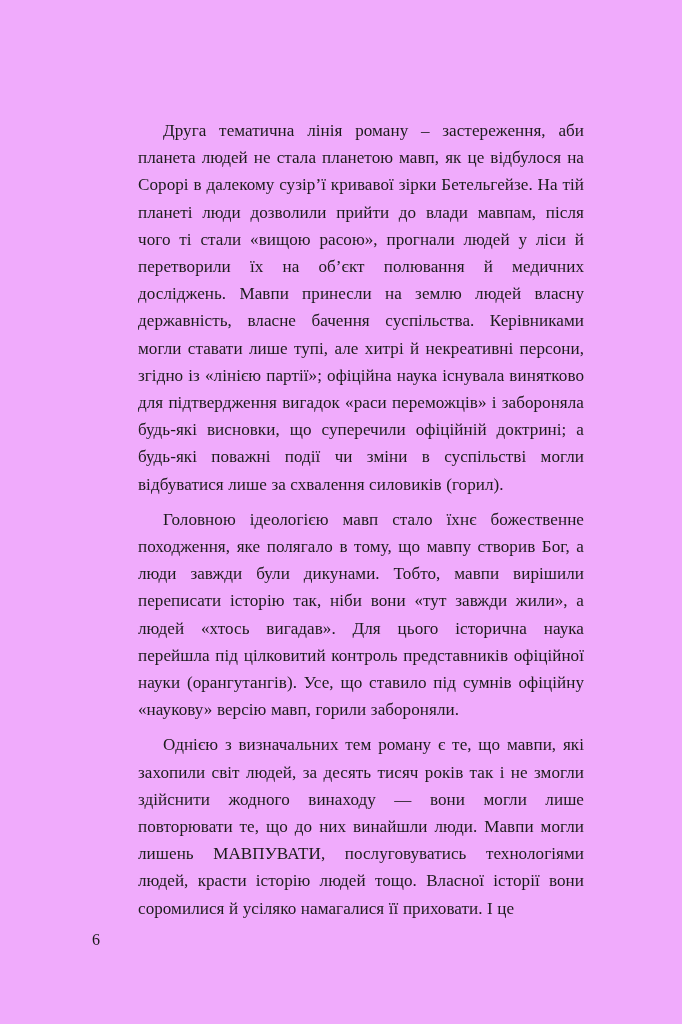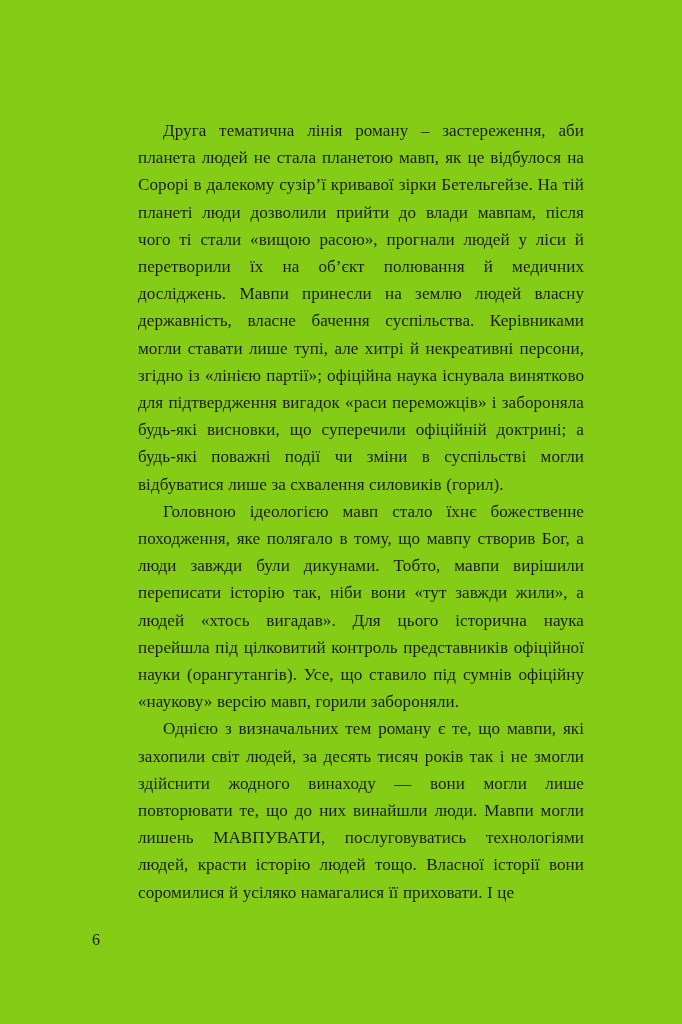--- a/index.html
+++ b/index.html
@@ -15,21 +15,21 @@
     overflow: hidden;
     position: relative;
   }
 
   .page {
     position: absolute;
     left: 0;
     top: 0;
     width: 682px;
     height: 1024px;
-    background: #84cc16;
+    background: #f0abfc;
   }
 
   .text-block {
     position: absolute;
     left: 138px;
     top: 117px;
     width: 446px;
   }
 
   .para {
@@ -39,21 +39,21 @@
     font-size: 17.1px;
     line-height: 27.2px;
     color: #1c1c1c;
     hyphens: manual;
     -webkit-hyphens: manual;
     word-spacing: 0.2px;
     letter-spacing: 0.05px;
   }
 
   .para + .para {
-    margin-top: 0;
+    margin-top: 8px;
   }
 
   .page-number {
     position: absolute;
     left: 92px;
     top: 930px;
     font-size: 16px;
     line-height: 20px;
     color: #1c1c1c;
     font-family: "Liberation Serif", "DejaVu Serif", serif;

